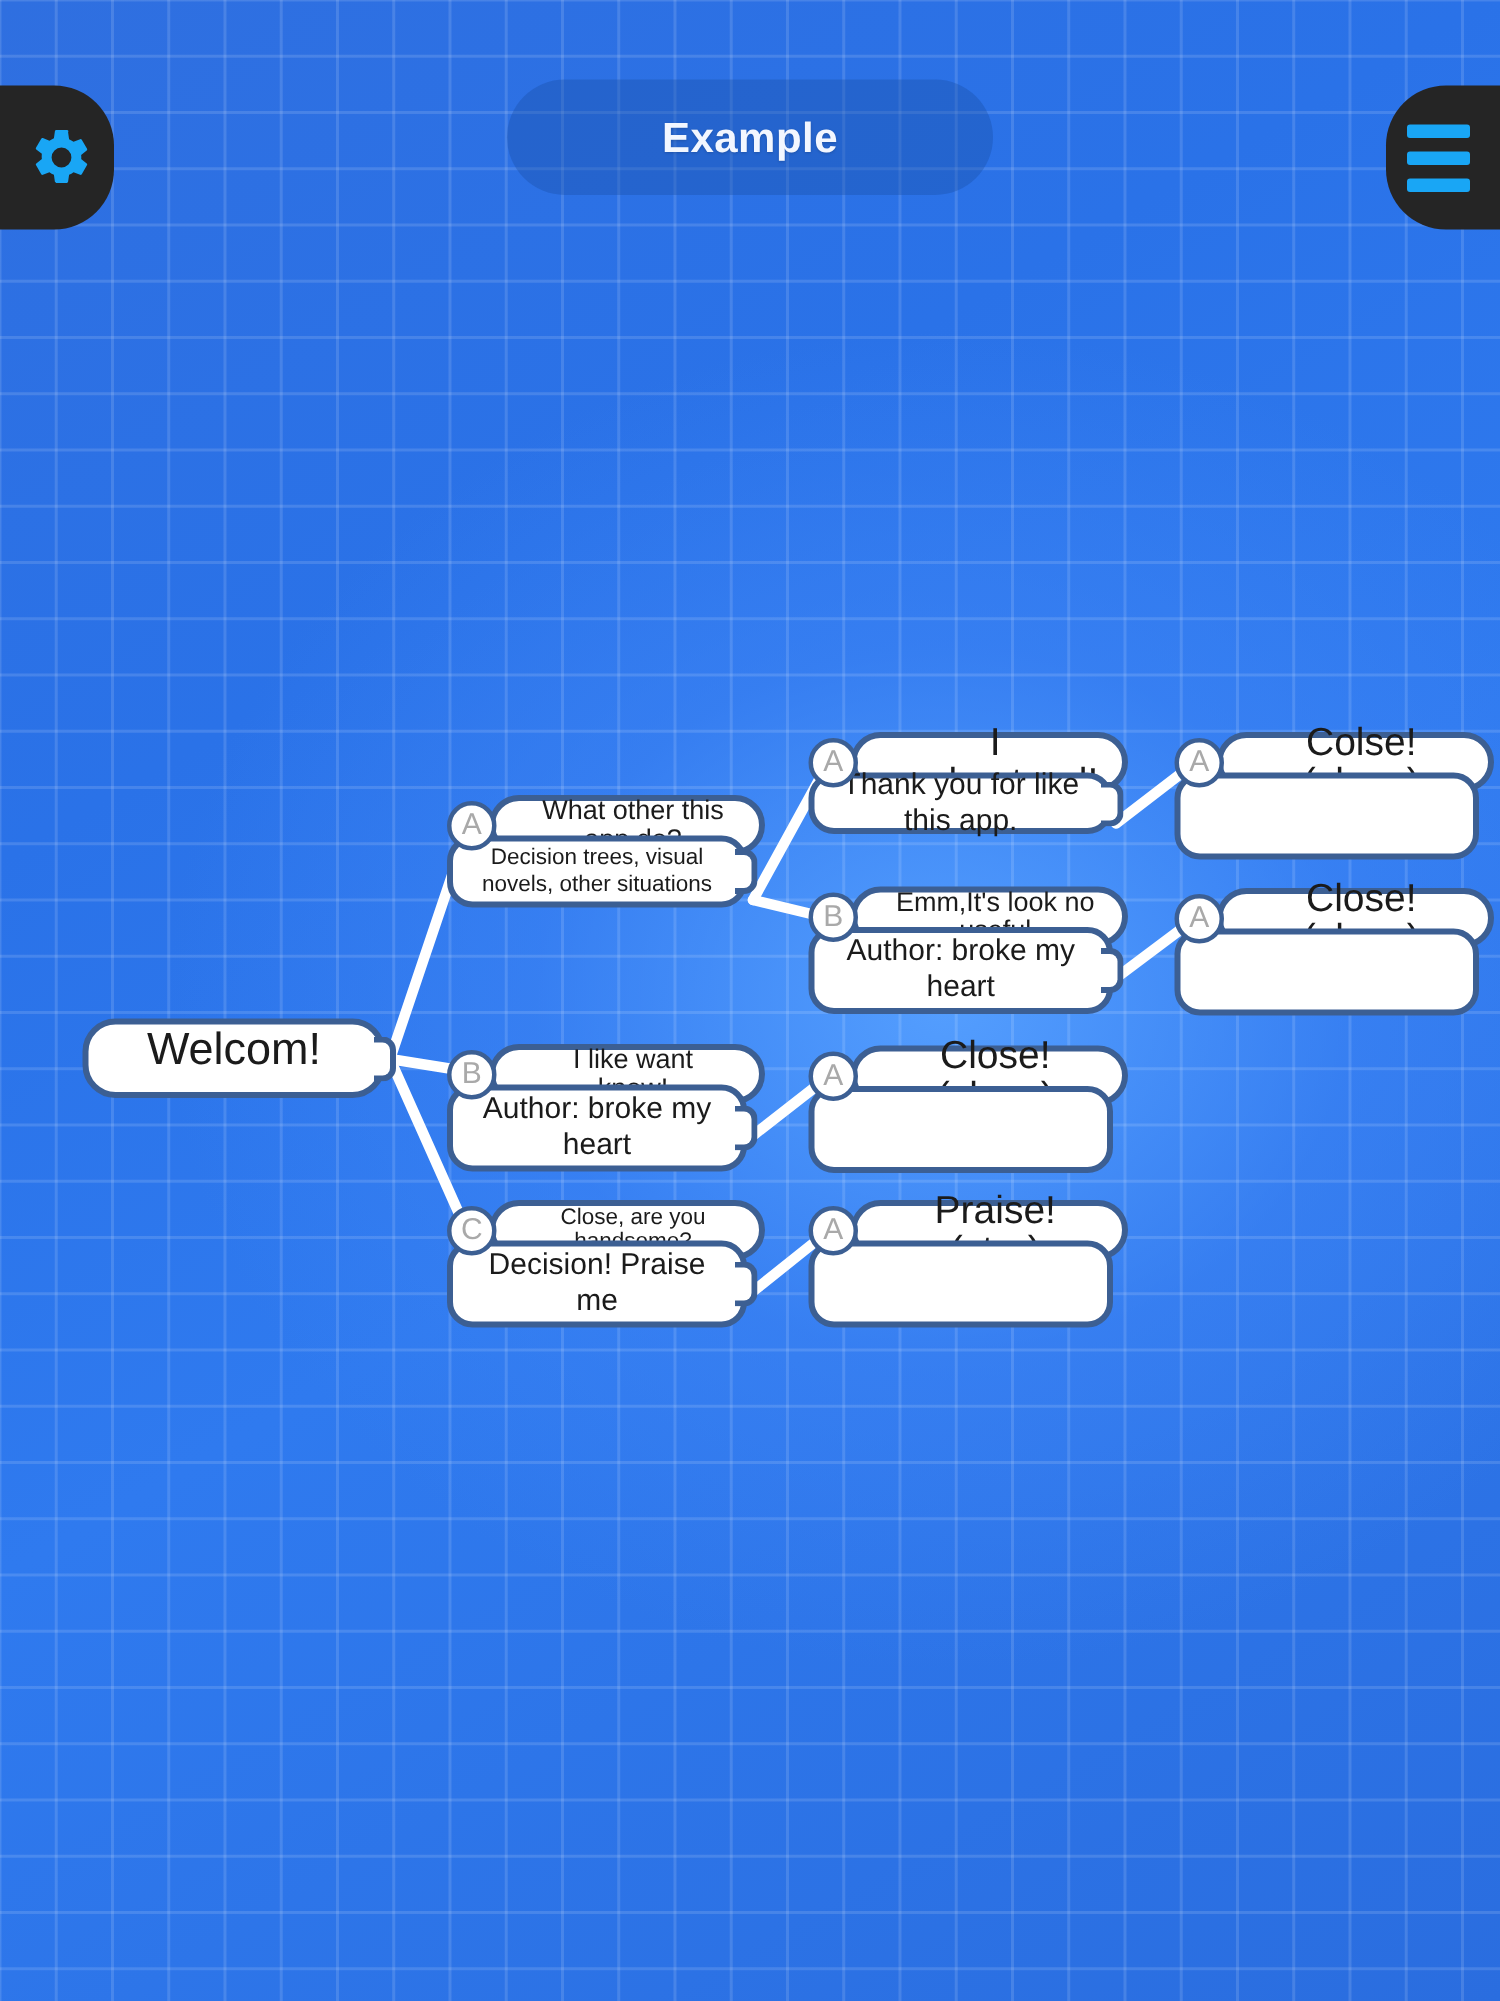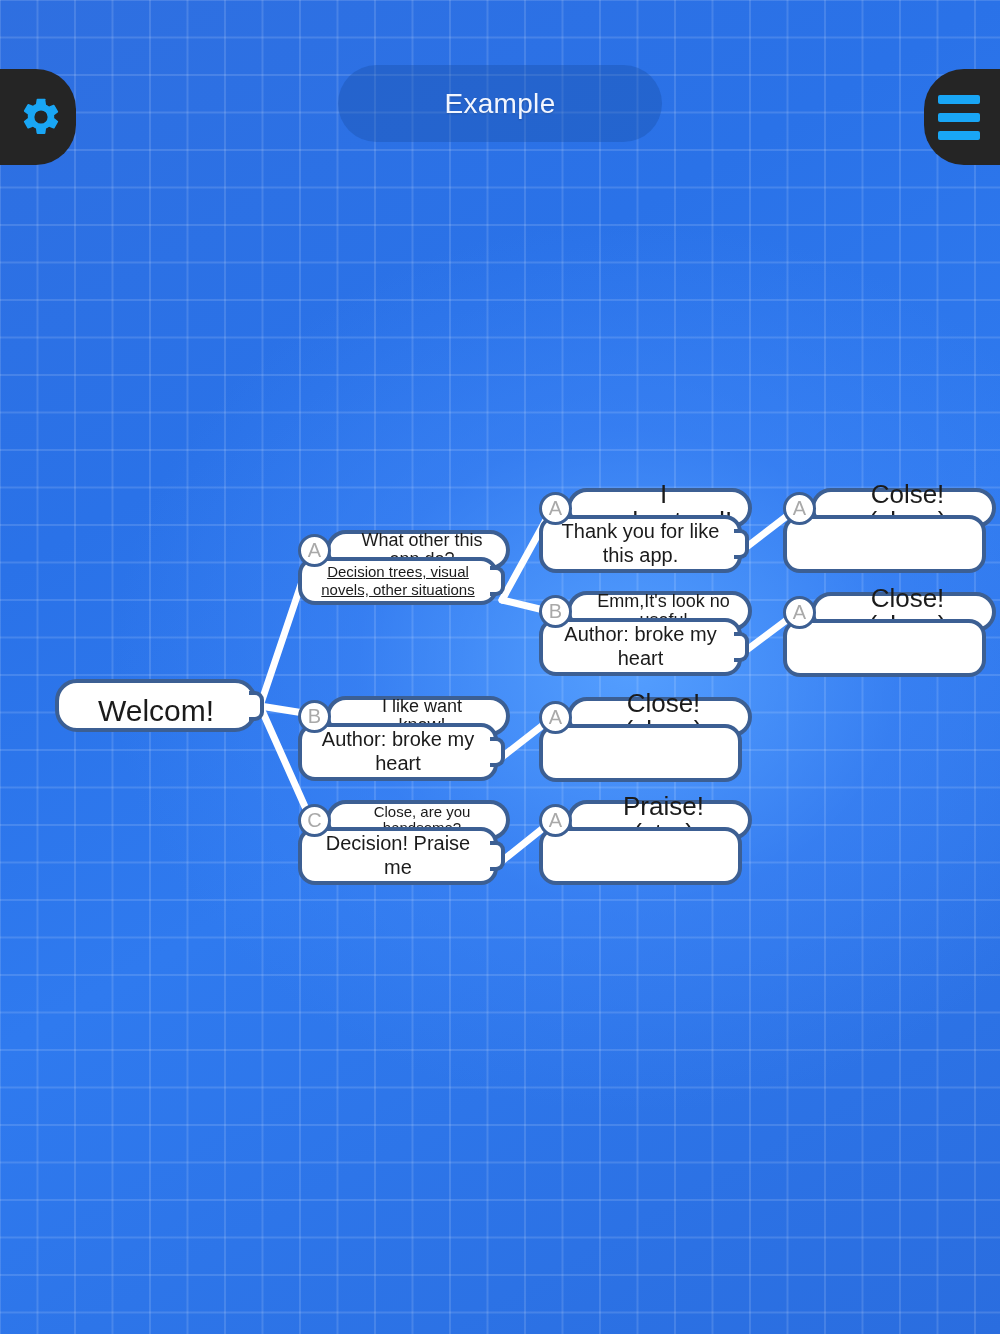--- a/index.html
+++ b/index.html
@@ -29,21 +29,21 @@
   #bg-grid {
     position: absolute; inset: 0;
     background-image:
       linear-gradient(to right, rgba(255,255,255,0.13) 2px, transparent 2px),
       linear-gradient(to bottom, rgba(255,255,255,0.13) 2px, transparent 2px);
     background-size: 37.5px 37.5px;
     background-position: -1px -1px;
   }
 
   
-  #topbar { position: absolute; left: 0; top: 14px; width: 1000px; height: 160px; }
+  #topbar { position: absolute; left: 0; top: 2px; width: 1000px; height: 160px; font-weight: bold; }
 
   .corner-btn {
     position: absolute;
     background: #252525;
     width: 76px; height: 96px;
     display: flex; align-items: center; justify-content: center;
   }
   #gear-btn  { left: 0;  top: 55px; border-radius: 0 40px 40px 0; padding-left: 6px; }
   #menu-btn  { right: 0; top: 55px; border-radius: 40px 0 0 40px; padding-right: 6px; }
 
@@ -110,21 +110,21 @@
     border: 4px solid #3c5f93;
     border-radius: 17px;
     display: flex; align-items: center; justify-content: center;
     padding: 4px 14px;
     z-index: 2;
   }
   .node-body .body-text {
     color: #1b1b1b; text-align: center; line-height: 1.18;
     white-space: pre-line;
   }
-  .node-body.small .body-text { font-size: 15px; text-decoration: underline; }
+  .node-body.small .body-text { font-size: 15px; }
   .node-body.mid   .body-text { font-size: 20px; }
 
   
   .nub {
     position: absolute;
     right: -11px; top: 50%;
     transform: translateY(-50%);
     width: 15px; height: 30px;
     background: #ffffff;
     border: 4px solid #3c5f93;
@@ -132,21 +132,21 @@
     border-radius: 0 9px 9px 0;
     z-index: 4;
   }
 
   
   .node-root {
     position: absolute;
     background: #ffffff;
     border: 4px solid #3c5f93;
     border-radius: 22px;
-    display: flex; align-items: flex-end; justify-content: center;
+    display: flex; align-items: flex-start; justify-content: center;
     z-index: 2;
   }
   .node-root .root-text { font-size: 30px; color: #1b1b1b; }
 </style>
 </head>
 <body>
 
 <div id="app">
 
   <div id="bg-gradient"></div>
@@ -211,21 +211,21 @@
             <span class="nub"></span>
           </div>
         </div>
         <div class="node" style="left: 539px; top: 488px;">
           <div class="node-head big" style="width:185px">
             <span class="head-text">I understand!</span>
           </div>
           <div class="badge">
             <span>A</span>
           </div>
-          <div class="node-body mid" style="width:203px;height:58px">
+          <div class="node-body mid" style="width:203px;height:41px">
             <span class="body-text">Thank you for like
 this app.</span>
             <span class="nub"></span>
           </div>
         </div>
         <div class="node" style="left: 539px; top: 591px;">
           <div class="node-head mid" style="width:185px">
             <span class="head-text">Emm,It's look no
 useful</span>
           </div>

